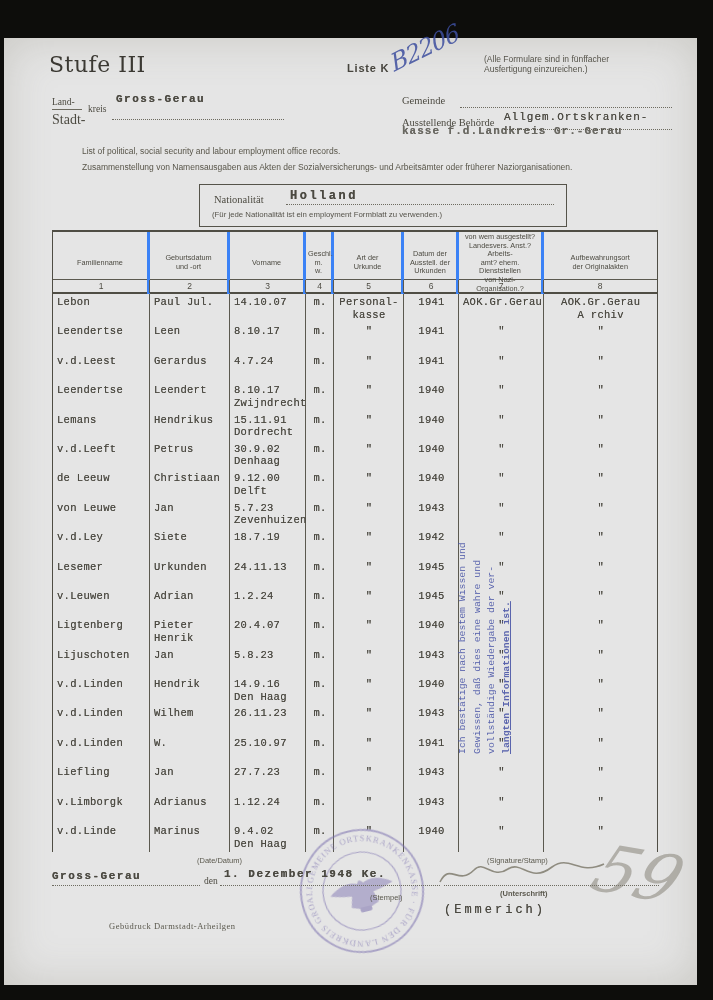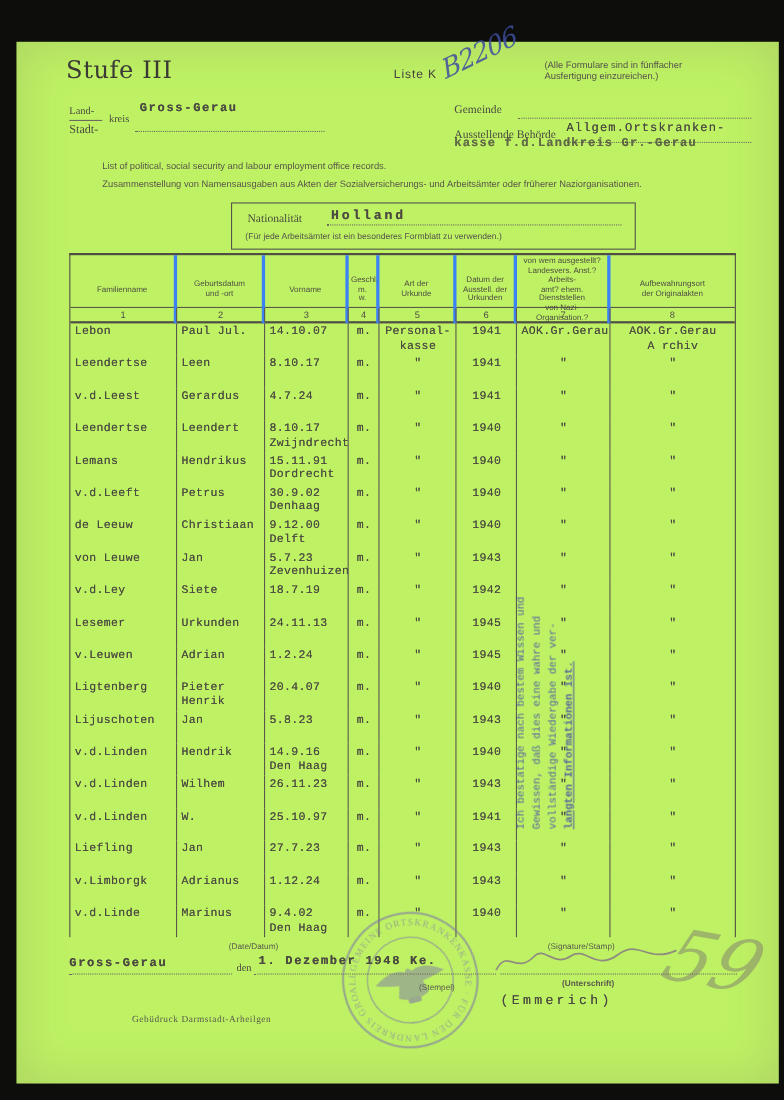--- a/index.html
+++ b/index.html
@@ -1,33 +1,33 @@
 <!DOCTYPE html>
 <html><head>
 <meta charset="utf-8">
 <style>
   html,body{margin:0;padding:0;width:713px;height:1000px;background:#0d0d0b;overflow:hidden;}
   *{box-sizing:border-box;}
   .paper{
-    position:absolute;left:15px;top:38px;width:693px;height:947px;
-    background:#bef264;
+    position:absolute;left:4px;top:38px;width:693px;height:947px;
+    background:#e5e5e5;
     box-shadow:inset 0 0 45px rgba(120,115,95,.25);
     font-family:"Liberation Sans",sans-serif;color:#45433c;
   }
   .abs{position:absolute;}
   
   .printed{font-family:"Liberation Serif",serif;color:#4c4a41;}
   .small-print{font-family:"Liberation Sans",sans-serif;font-size:8.5px;line-height:10.5px;color:#585549;}
   
   .typed{font-family:"Liberation Mono","DejaVu Sans Mono",monospace;color:#4b4941;
          letter-spacing:1.5px;font-size:11px;text-shadow:0 0 .6px rgba(70,68,60,.8);white-space:nowrap;}
   .typed.b{font-weight:bold;}
   
   .stufe{font-family:"DejaVu Serif",serif;font-size:22px;color:#3b3933;letter-spacing:.5px;}
-  .liste{font-size:11px;font-weight:normal;letter-spacing:.8px;color:#46443d;padding-left:20px;}
+  .liste{font-size:11px;font-weight:bold;letter-spacing:.8px;color:#46443d;padding-left:20px;}
   .handnum{font-family:"DejaVu Serif",serif;font-style:italic;font-size:24px;color:#3e4f9f;
            transform:rotate(-26deg) skewX(-8deg);letter-spacing:-1px;opacity:.85;}
   .topnote{width:195px;text-align:left;font-size:8.5px;line-height:10px;color:#55534a;}
   .dotline{border-bottom:1.2px dotted #6d6b60;height:1px;}
   .solidline{border-bottom:1px solid #6d6b60;height:1px;}
   
   .natbox{width:368px;height:43px;border:1.5px solid #55534a;}
   
   .table{left:48px;top:192px;width:606px;border-top:2px solid #4f4d44;border-left:1.3px solid #4f4d44;border-right:1.3px solid #4f4d44;background:transparent;}
   .grid8{display:grid;grid-template-columns:97px 80px 76px 28px 70px 55px 85px 112.4px;}
@@ -64,40 +64,40 @@
   <div class="abs stufe" style="left:45px;top:14px;">Stufe III</div>
   <div class="abs liste" style="left:323px;top:24px;">Liste K</div>
   <div class="abs handnum" style="left:384px;top:-4px;">B2206</div>
   <div class="abs topnote" style="right:18px;top:16px;">
     <div>(Alle Formulare sind in fünffacher</div>
     <div>Ausfertigung einzureichen.)</div>
   </div>
 
   <div class="abs printed" style="left:48px;top:59px;font-size:9.5px;">Land-</div>
   <div class="abs solidline" style="left:48px;top:71px;width:30px;"></div>
-  <div class="abs printed" style="left:48px;top:74px;font-size:11px;">Stadt-</div>
+  <div class="abs printed" style="left:48px;top:74px;font-size:14px;">Stadt-</div>
   <div class="abs printed" style="left:84px;top:66px;font-size:9.5px;">kreis</div>
   <div class="abs dotline" style="left:108px;top:81px;width:172px;"></div>
   <div class="abs typed b" style="left:112px;top:55px;">Gross-Gerau</div>
 
   <div class="abs printed" style="left:398px;top:57px;font-size:10.5px;">Gemeinde</div>
   <div class="abs dotline" style="left:456px;top:69px;width:212px;"></div>
   <div class="abs printed" style="left:398px;top:79px;font-size:10.5px;">Ausstellende Behörde</div>
   <div class="abs dotline" style="left:500px;top:91px;width:168px;"></div>
   <div class="abs typed" style="left:500px;top:73px;letter-spacing:1px;">Allgem.Ortskranken-</div>
   <div class="abs typed b" style="left:398px;top:87px;letter-spacing:1px;opacity:.8;">kasse f.d.Landkreis Gr.-Gerau</div>
 
   <div class="abs small-print" style="left:78px;top:108px;">List of political, social security and labour employment office records.</div>
   <div class="abs small-print" style="left:78px;top:124px;">Zusammenstellung von Namensausgaben aus Akten der Sozialversicherungs- und Arbeitsämter oder früherer Naziorganisationen.</div>
 
   <div class="abs natbox" style="left:195px;top:146px;">
     <div class="abs printed" style="left:14px;top:9px;font-size:10.5px;">Nationalität</div>
     <div class="abs typed b" style="left:90px;top:4px;font-size:12px;letter-spacing:2.5px;">Holland</div>
     <div class="abs dotline" style="left:86px;top:19px;width:268px;"></div>
-    <div class="abs" style="left:12px;top:25px;font-size:7.8px;color:#55534a;">(Für jede Arbeitsämter ist ein besonderes Formblatt zu verwenden.)</div>
+    <div class="abs" style="left:12px;top:25px;font-size:7.8px;color:#55534a;">(Für jede Nationalität ist ein employment Formblatt zu verwenden.)</div>
   </div>
 
   <div class="abs table">
     <div class="grid8 thead">
         <div class="th">
           <div>Familienname</div>
         </div>
         <div class="th">
           <div>Geburtsdatum</div>
           <div>und -ort</div>

